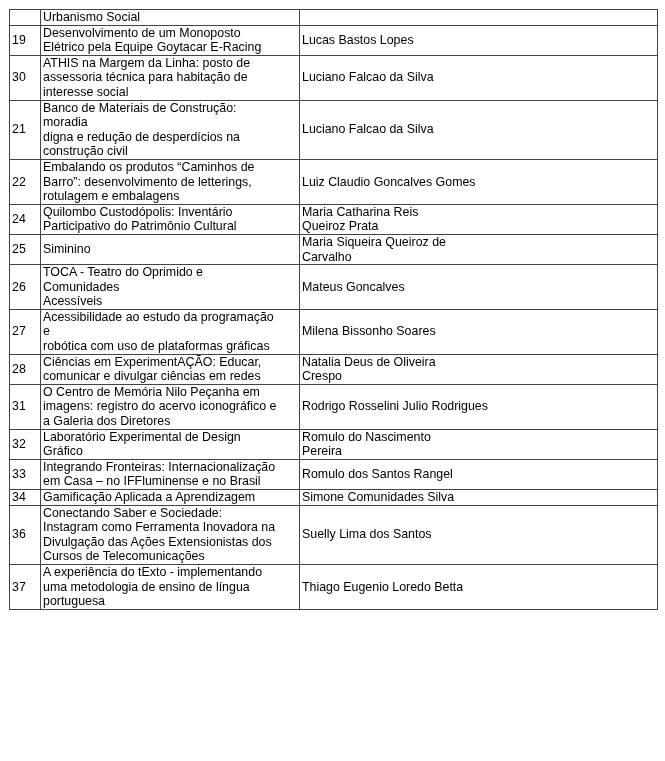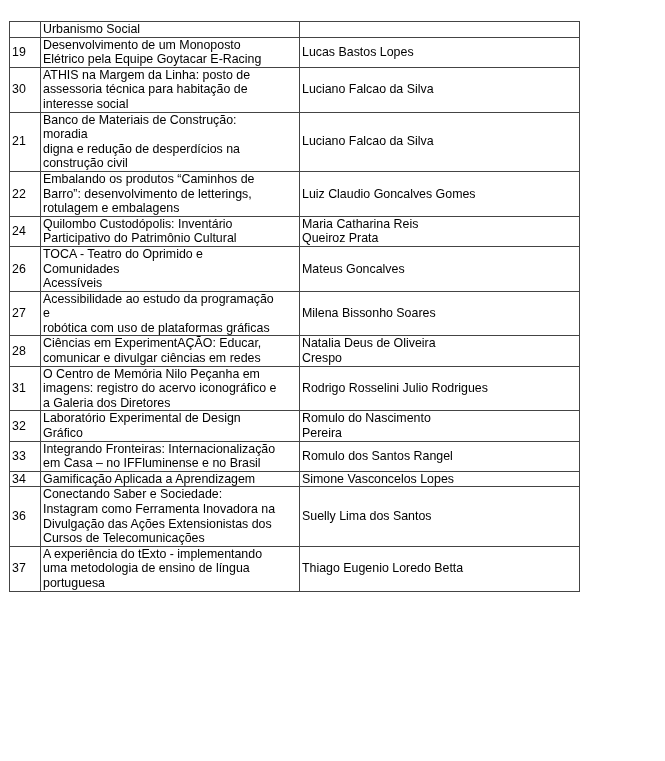--- a/index.html
+++ b/index.html
@@ -1,21 +1,21 @@
 <!DOCTYPE html>
 <html><head>
   <meta charset="utf-8">
   <style>
     html, body { margin: 0; padding: 0; background: #ffffff; }
     body { width: 665px; height: 761px; position: relative; overflow: hidden;
       font-family: "Liberation Sans", sans-serif; color: #000; }
     table.projects {
       position: absolute; left: 9px; top: 9px;
       border-collapse: collapse; table-layout: fixed;
-      width: 571px; font-size: 12.4px; line-height: 14.6px; margin-top: 12px;
+      width: 649px; font-size: 12.4px; line-height: 14.6px;
     }
     table.projects td {
       border: 1px solid #444; padding: 0 2px; vertical-align: middle;
       white-space: pre-line; overflow: hidden;
     }
     td.num { width: 26px; padding: 0; }
     td.title { width: 254px; }
     td.author { width: auto; }
   </style>
 </head>
@@ -57,20 +57,26 @@
         <td class="author">Luiz Claudio Goncalves Gomes</td>
       </tr>
       <tr>
         <td class="num">24</td>
         <td class="title">Quilombo Custodópolis: Inventário
 Participativo do Patrimônio Cultural</td>
         <td class="author">Maria Catharina Reis
 Queiroz Prata</td>
       </tr>
       <tr>
+        <td class="num">25</td>
+        <td class="title">Siminino</td>
+        <td class="author">Maria Siqueira Queiroz de
+Carvalho</td>
+      </tr>
+      <tr>
         <td class="num">26</td>
         <td class="title">TOCA - Teatro do Oprimido e
 Comunidades
 Acessíveis</td>
         <td class="author">Mateus Goncalves</td>
       </tr>
       <tr>
         <td class="num">27</td>
         <td class="title">Acessibilidade ao estudo da programação
 e
@@ -100,21 +106,21 @@
       </tr>
       <tr>
         <td class="num">33</td>
         <td class="title">Integrando Fronteiras: Internacionalização
 em Casa – no IFFluminense e no Brasil</td>
         <td class="author">Romulo dos Santos Rangel</td>
       </tr>
       <tr>
         <td class="num">34</td>
         <td class="title">Gamificação Aplicada a Aprendizagem</td>
-        <td class="author">Simone Vasconcelos Lopes</td>
+        <td class="author">Simone Comunidades Silva</td>
       </tr>
       <tr>
         <td class="num">36</td>
         <td class="title">Conectando Saber e Sociedade:
 Instagram como Ferramenta Inovadora na
 Divulgação das Ações Extensionistas dos
 Cursos de Telecomunicações</td>
         <td class="author">Suelly Lima dos Santos</td>
       </tr>
       <tr>

